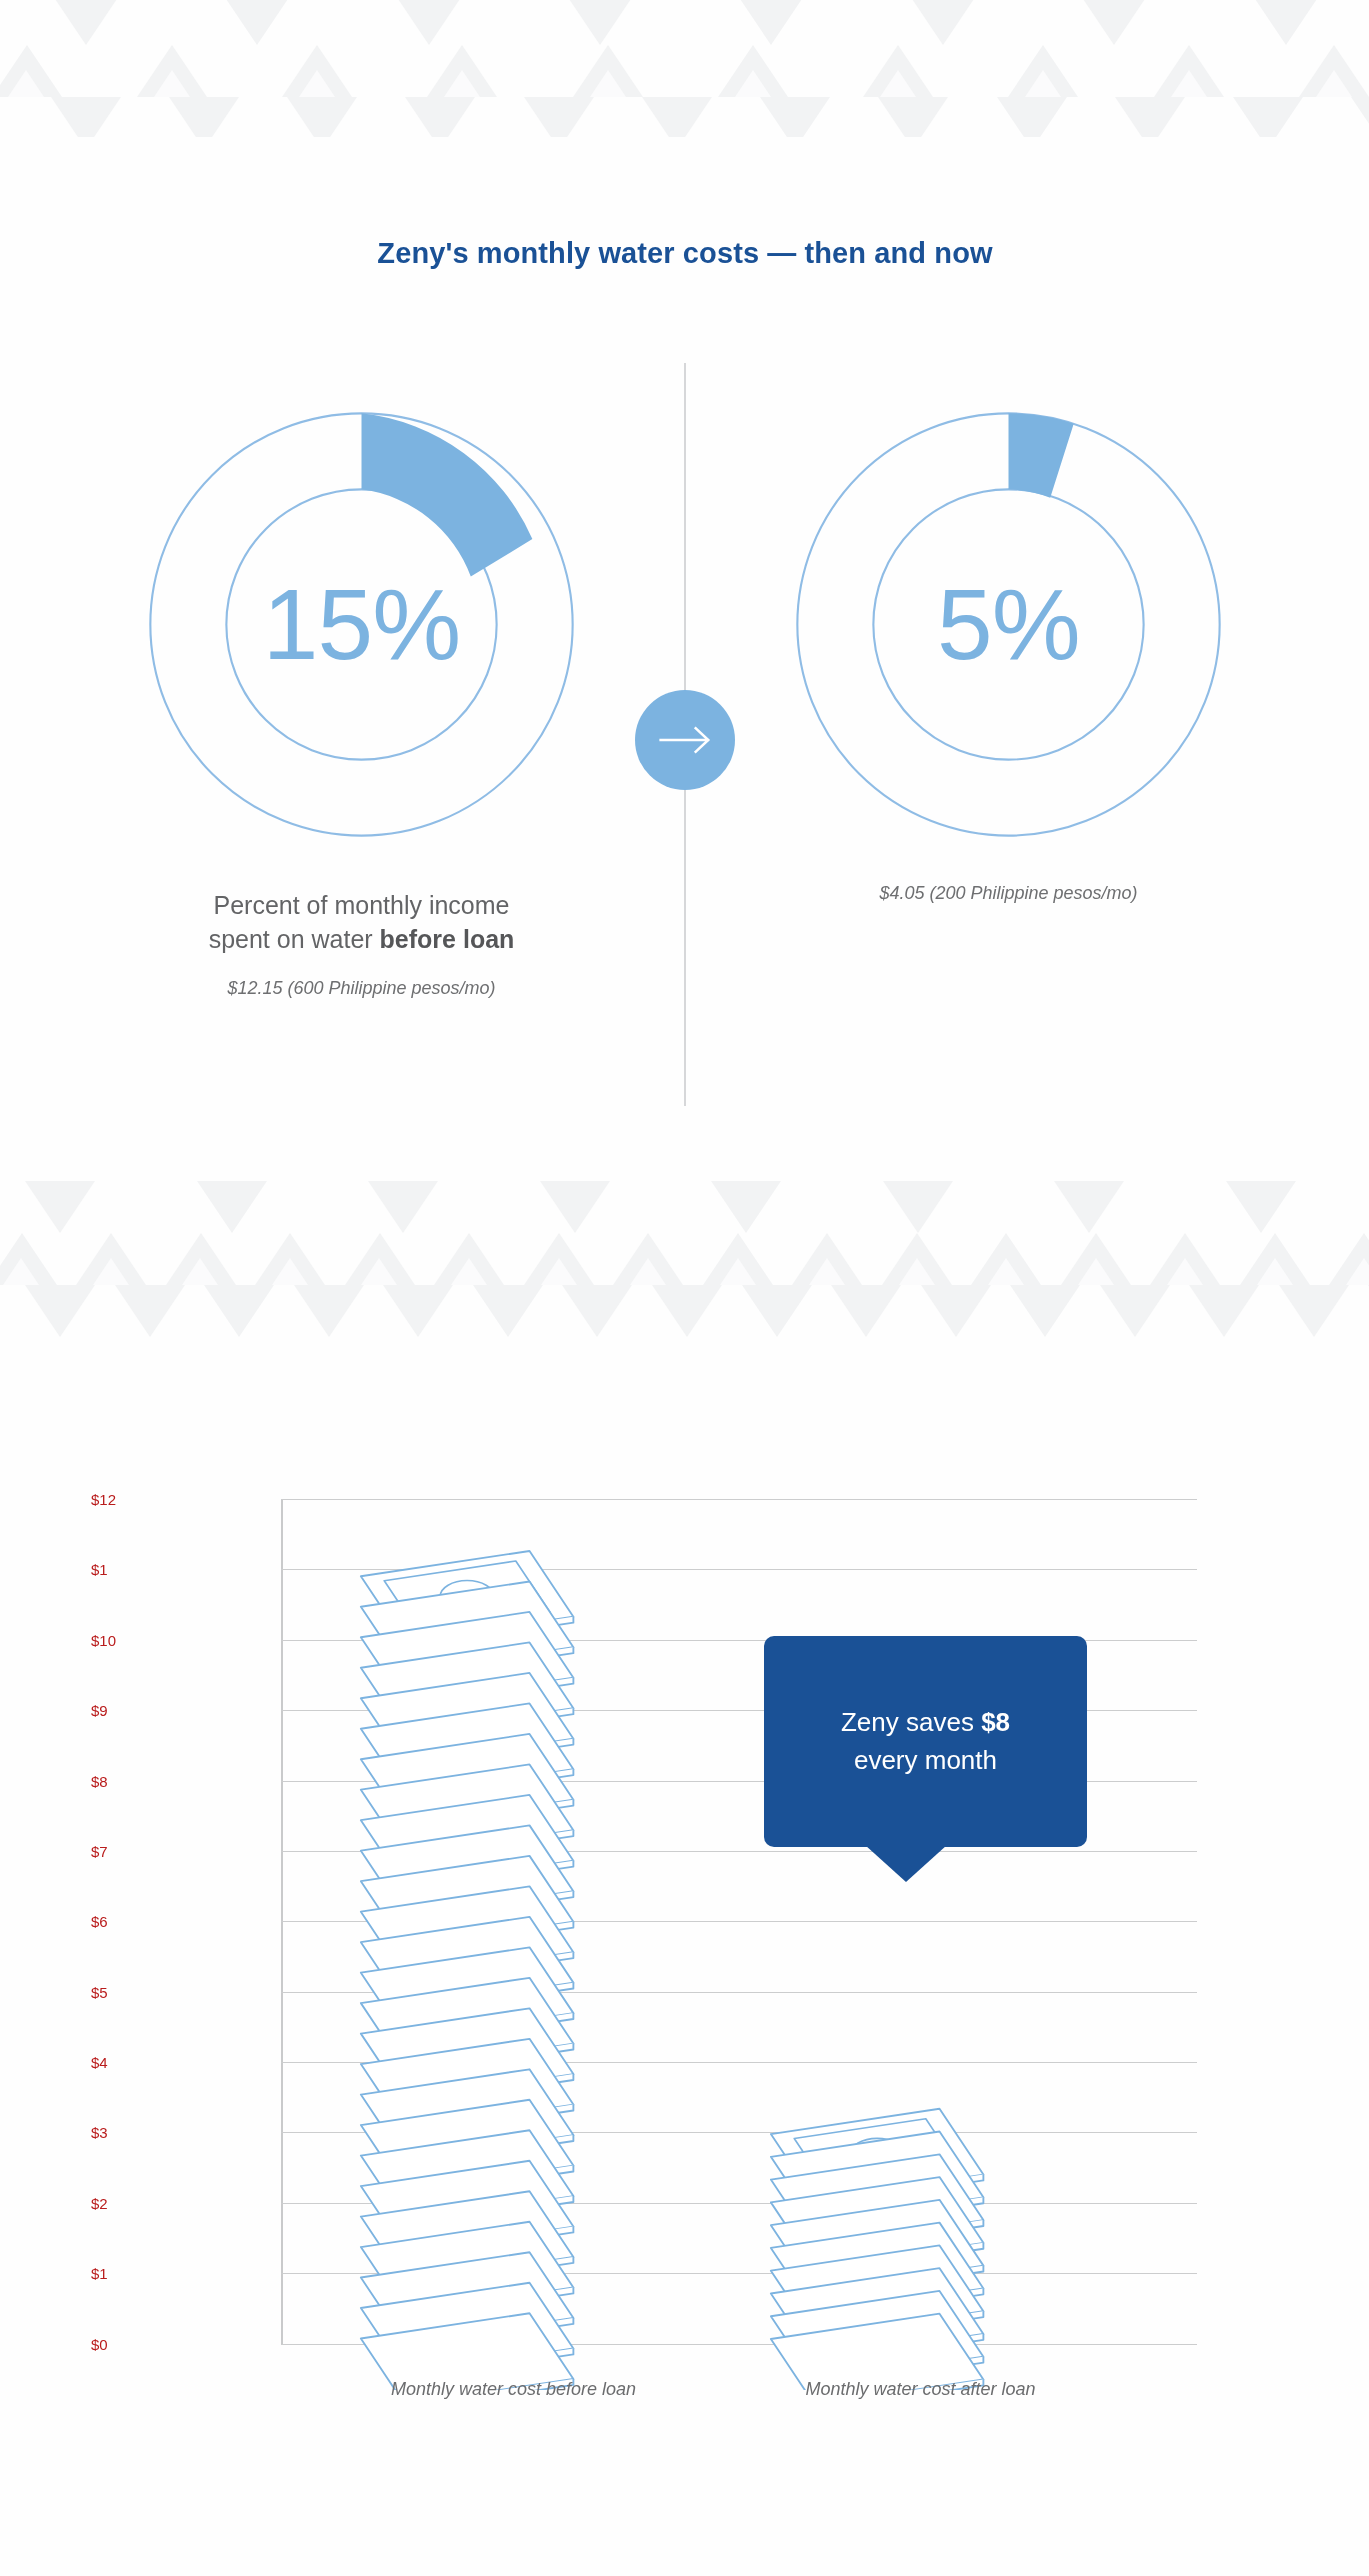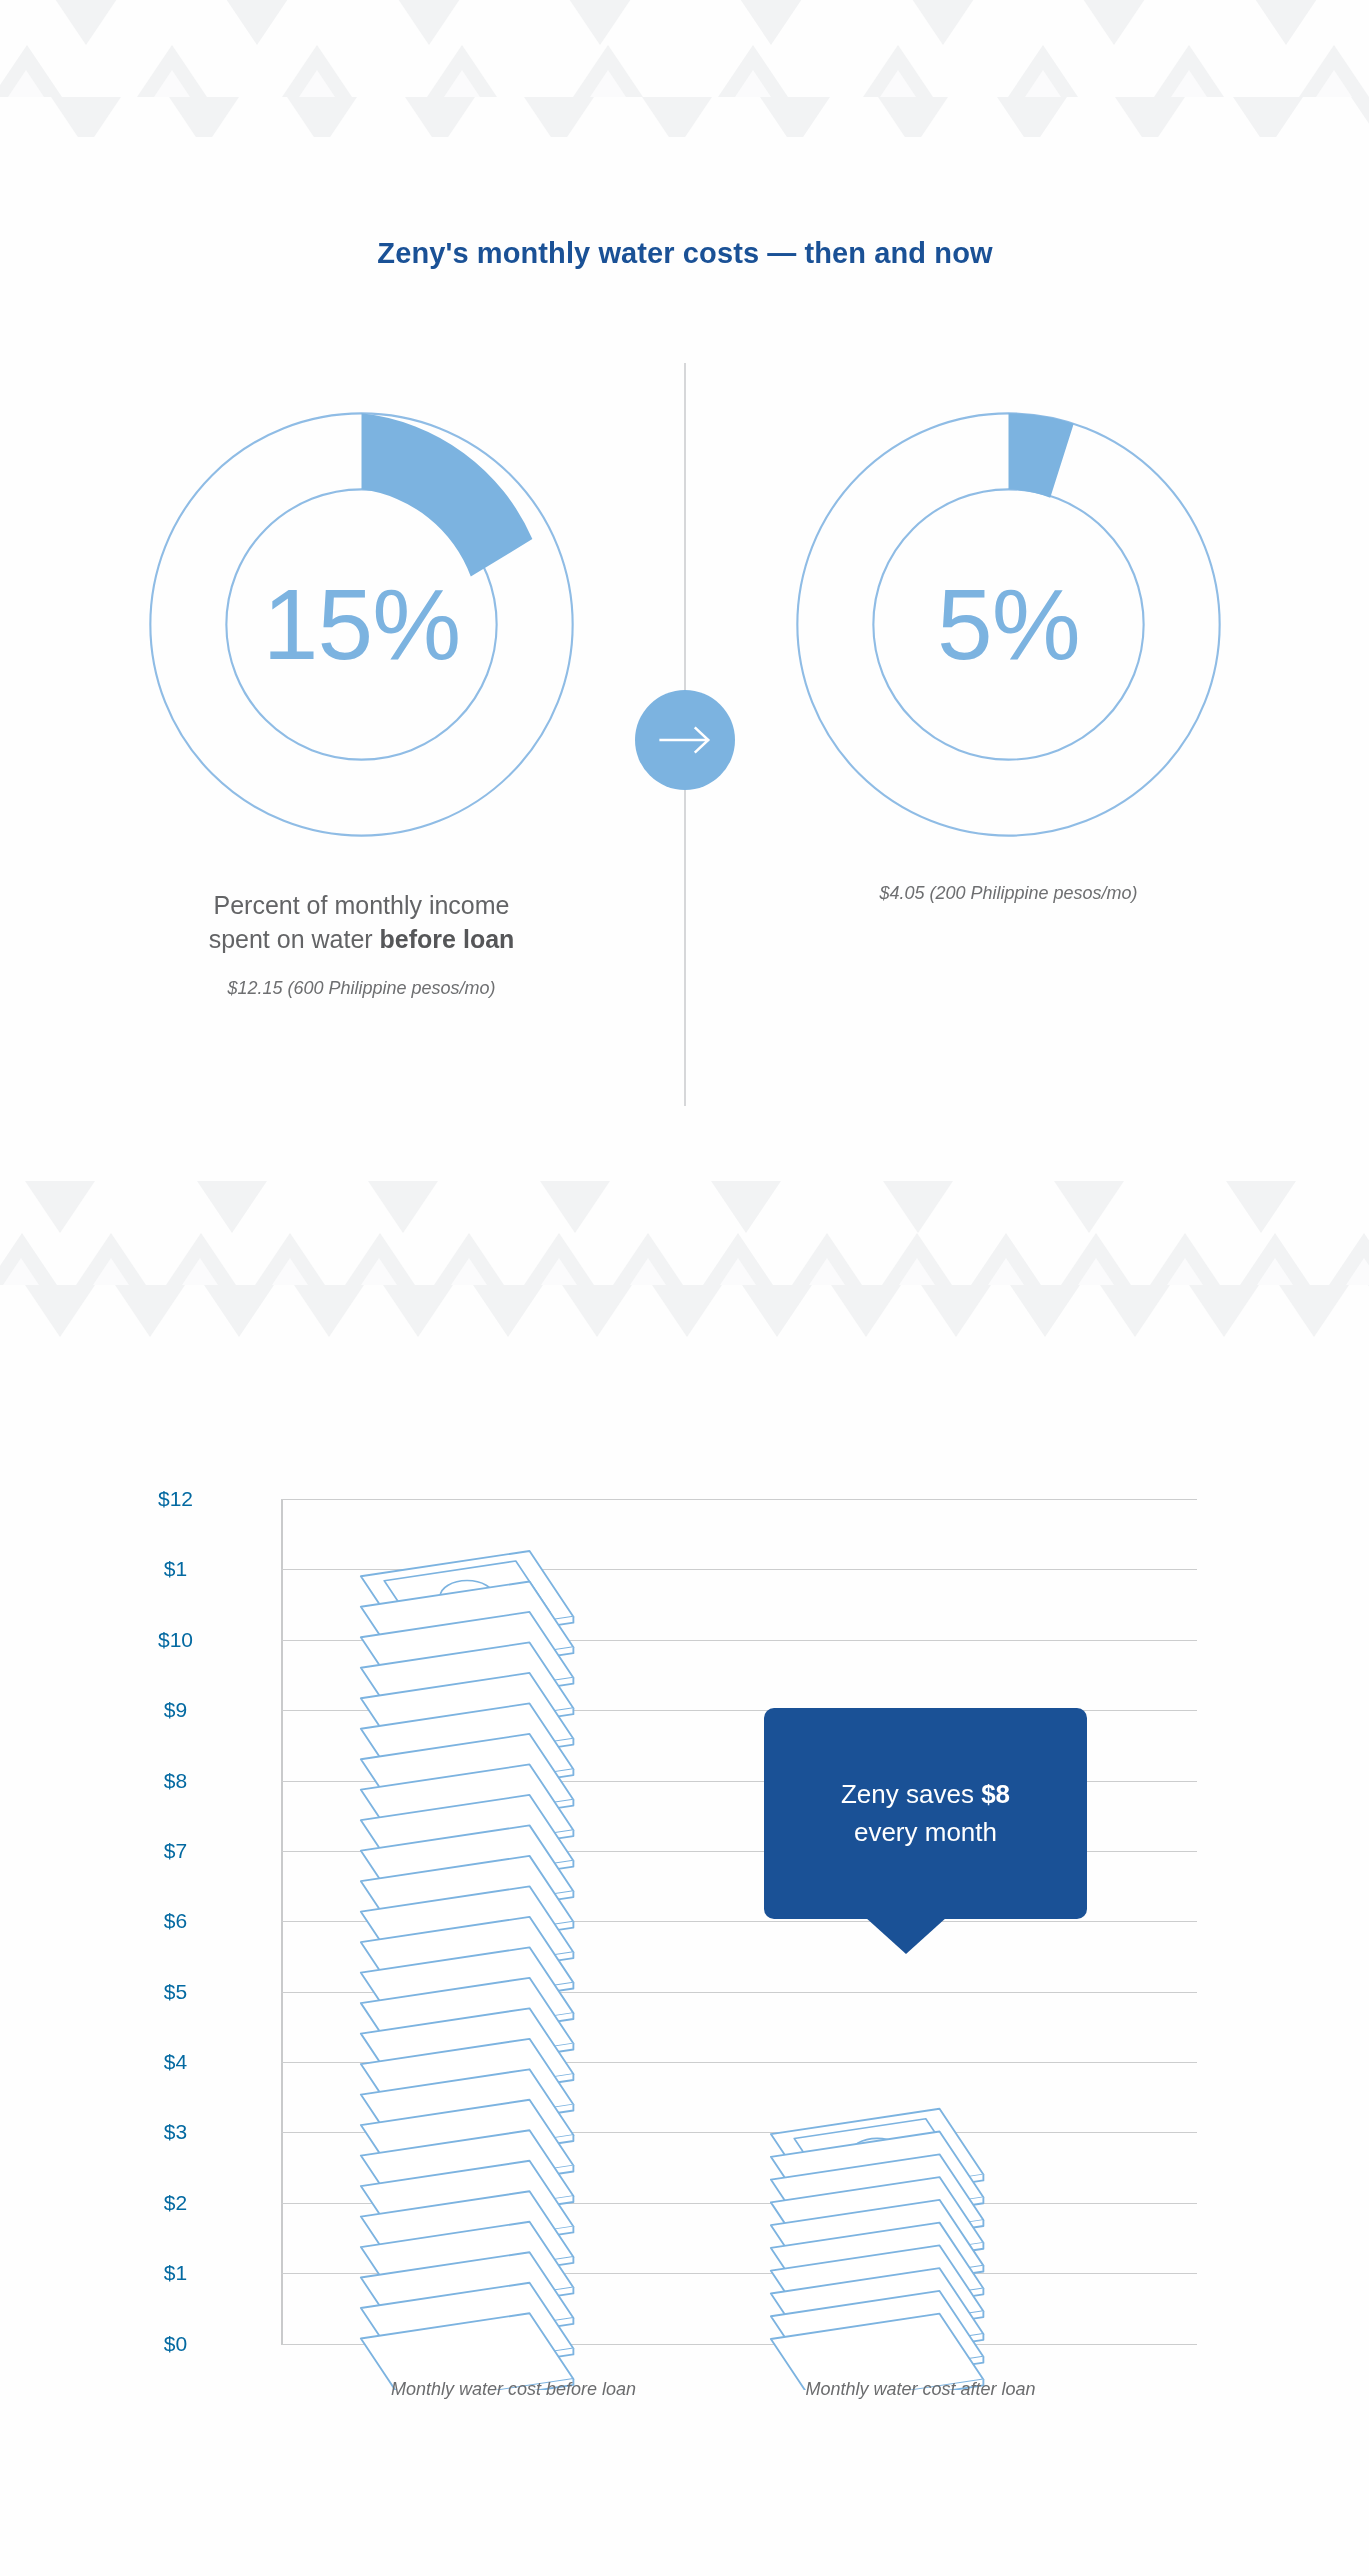--- a/index.html
+++ b/index.html
@@ -61,33 +61,33 @@
     width: 100px; height: 100px; border-radius: 50%;
     background: #7cb3e0; display: flex; align-items: center; justify-content: center;
   }
 
   
   .chart { position: absolute; left: 0; top: 1427px; width: 1370px; height: 1149px; }
   .plot { position: absolute; left: 281px; top: 72px; width: 916px; height: 845px; }
   .axis-y { position: absolute; left: 0; top: 0; width: 1.7px; height: 845px; background: #c9cacb; }
   .gridline { position: absolute; left: 0; width: 916px; height: 0.8px; background: #cccdce; }
   .ytick {
-    position: absolute; right: 937px; width: 169px; text-align: center;
-    color: #0369a1; font-size: 21px; transform: translateY(-50%);
+    position: absolute; right: 937px; width: 169px; text-align: left;
+    color: #b91c1c; font-size: 15px; transform: translateY(-50%);
   }
   .xlabel {
     position: absolute; width: 355px; text-align: center;
     color: #6b6c6e; font-size: 18px; font-style: italic; line-height: 1.35;
   }
 
   .stack { position: absolute; bottom: 0; }
   .stack svg { display: block; }
 
   .callout {
-    position: absolute; left: 764px; top: 1708px;
+    position: absolute; left: 764px; top: 1636px;
     width: 283px; height: 211px;
   }
   .callout-box {
     width: 323px; height: 211px; background: #1a5196; border-radius: 10px;
     display: flex; flex-direction: column; align-items: center; justify-content: center;
     color: #ffffff; font-size: 26px; line-height: 1.45; text-align: center;
   }
   .callout-box b { font-weight: 700; }
   .callout-tail {
     position: absolute; left: 50%; bottom: -35px; transform: translateX(-50%);

